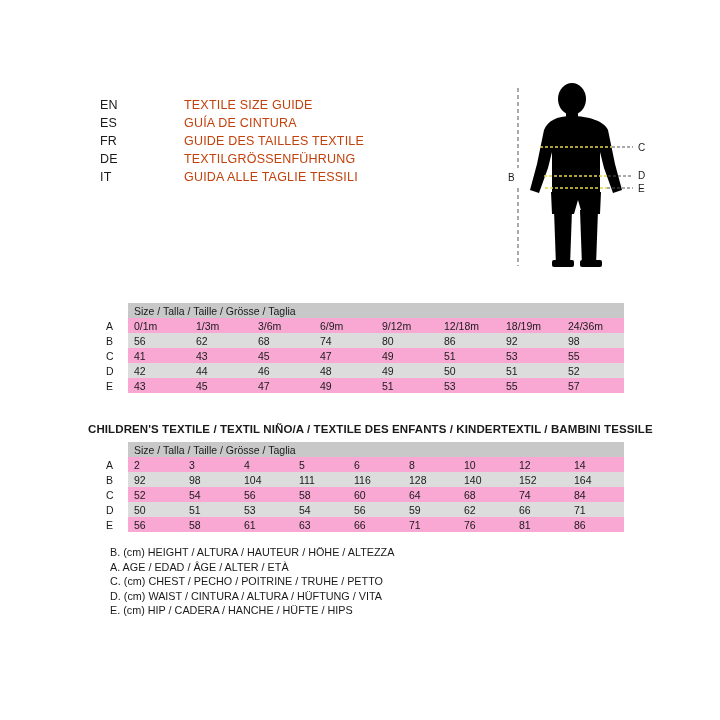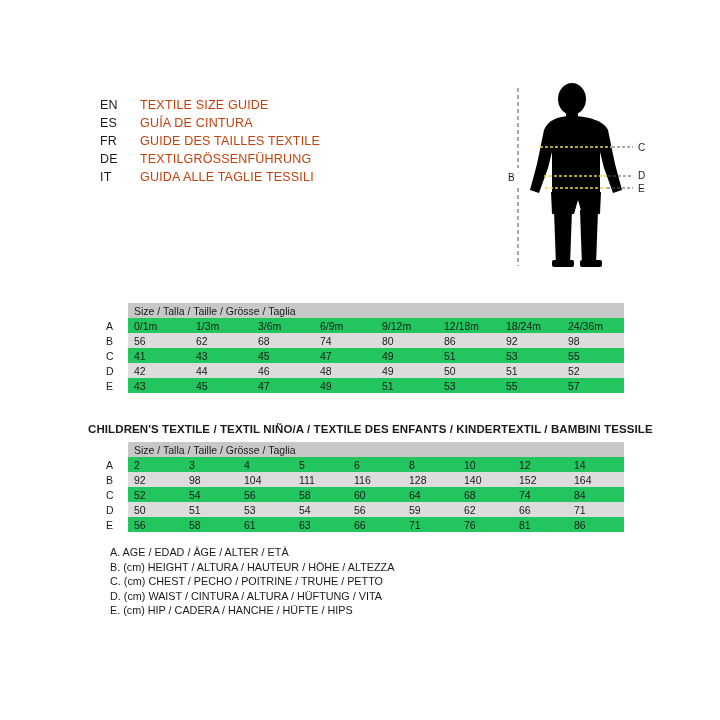--- a/index.html
+++ b/index.html
@@ -30,20 +30,21 @@
     top: 96px;
     width: 330px;
   }
   .title-row {
     display: flex;
     align-items: baseline;
     height: 18px;
     line-height: 18px;
     font-size: 12.5px;
     letter-spacing: 0.2px;
+    gap: 44px;
   }
   .title-lang {
     width: 40px;
     flex: 0 0 40px;
     color: #1a1a1a;
   }
   .title-text {
     color: #c2410c;
   }
 
@@ -78,21 +79,21 @@
     color: #1a1a1a;
     white-space: nowrap;
     overflow: hidden;
   }
   table.size-table tr.head td {
     background: #c8c8c8;
     font-weight: normal;
     margin-top: 12px;
   }
   table.size-table tr.odd td {
-    background: #22c55e;
+    background: #f9a8d4;
   }
   table.size-table tr.even td {
     background: #dcdcdc;
   }
   table.size-table td.lbl {
     width: 28px;
     background: transparent !important;
     padding-left: 6px;
   }
   table.size-table tr.head td.lbl {
@@ -211,21 +212,21 @@
           <td colspan="8">Size / Talla / Taille / Grösse / Taglia</td>
         </tr>
         <tr class="odd">
           <td class="lbl">A</td>
           <td>0/1m</td>
           <td>1/3m</td>
           <td>3/6m</td>
           <td>6/9m</td>
           <td>9/12m</td>
           <td>12/18m</td>
-          <td>18/24m</td>
+          <td>18/19m</td>
           <td>24/36m</td>
         </tr>
         <tr class="even">
           <td class="lbl">B</td>
           <td>56</td>
           <td>62</td>
           <td>68</td>
           <td>74</td>
           <td>80</td>
           <td>86</td>
@@ -345,20 +346,20 @@
           <td>66</td>
           <td>71</td>
           <td>76</td>
           <td>81</td>
           <td>86</td>
         </tr>
       </tbody>
   </table>
 
   <div class="legend">
+    <div>B. (cm) HEIGHT / ALTURA / HAUTEUR / HÖHE / ALTEZZA</div>
     <div>A. AGE / EDAD / ÂGE / ALTER / ETÀ</div>
-    <div>B. (cm) HEIGHT / ALTURA / HAUTEUR / HÖHE / ALTEZZA</div>
     <div>C. (cm) CHEST / PECHO / POITRINE / TRUHE / PETTO</div>
     <div>D. (cm) WAIST / CINTURA / ALTURA / HÜFTUNG / VITA</div>
     <div>E. (cm) HIP / CADERA / HANCHE / HÜFTE / HIPS</div>
   </div>
 
 </div>
 
 </body></html>

